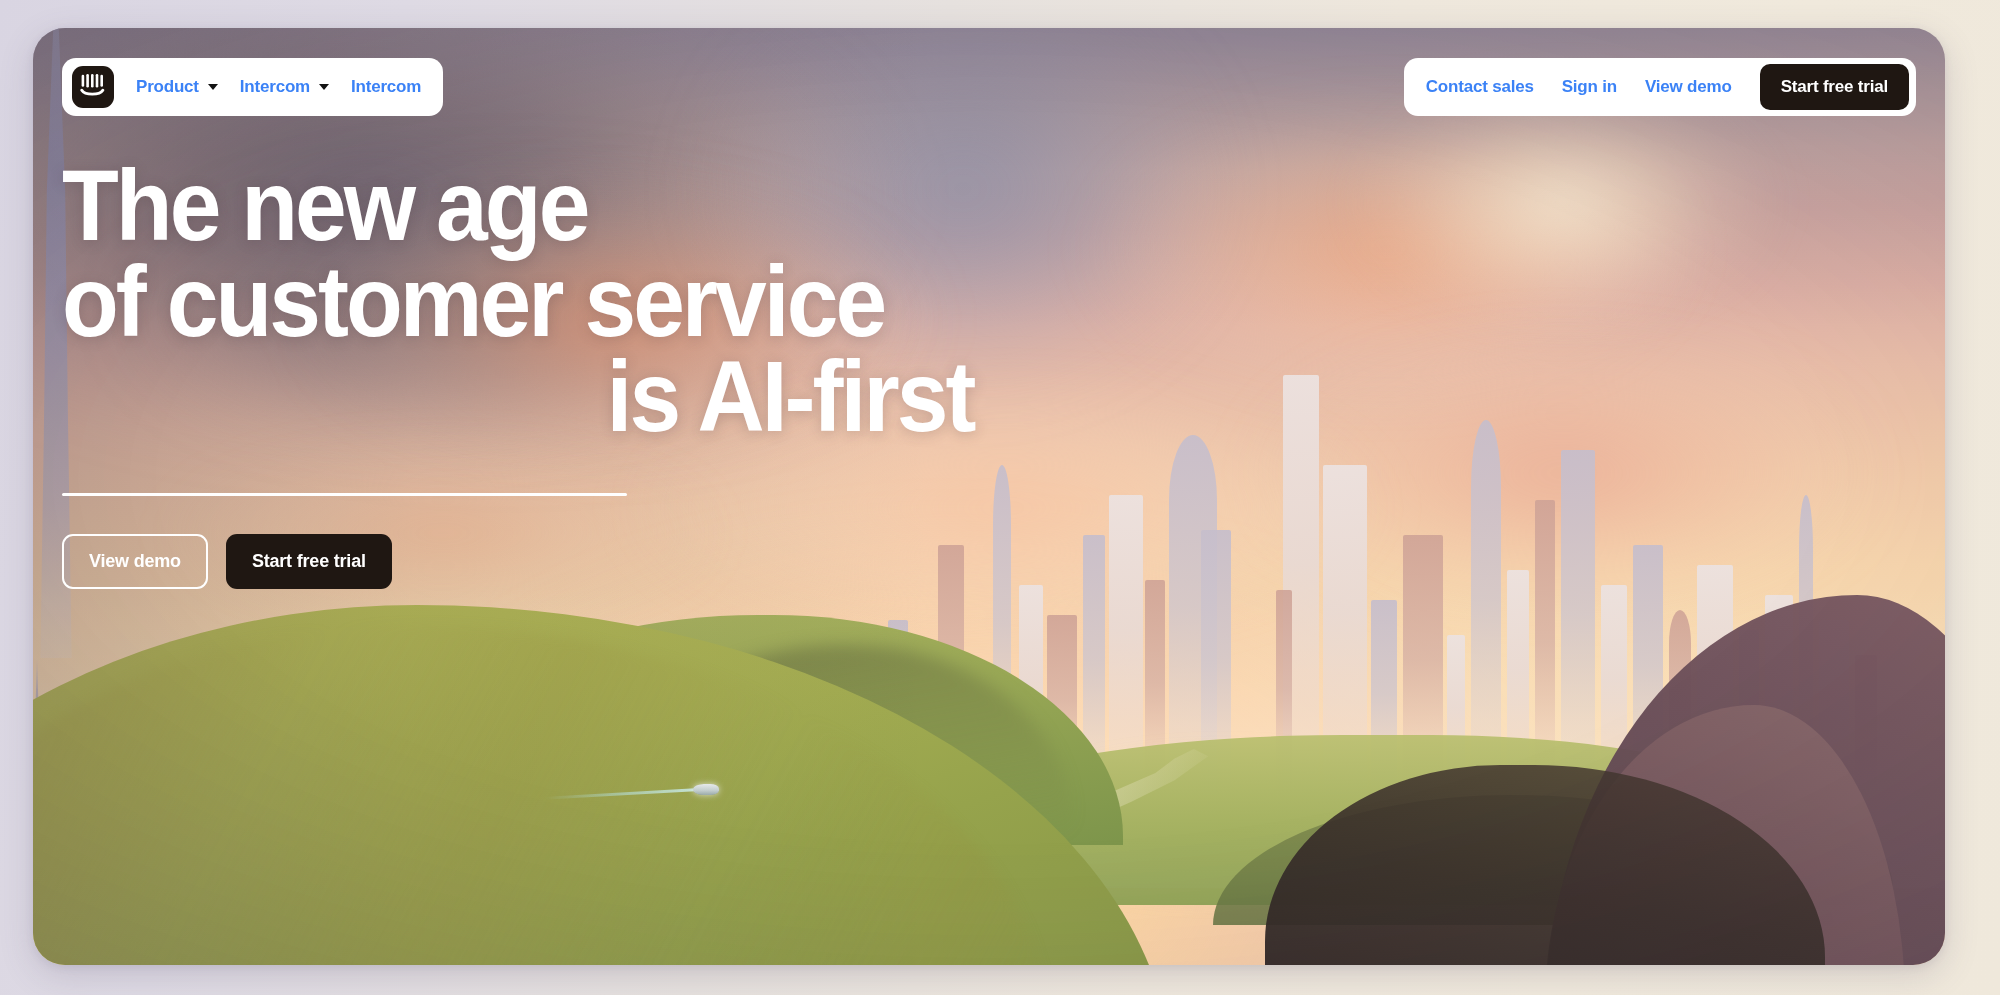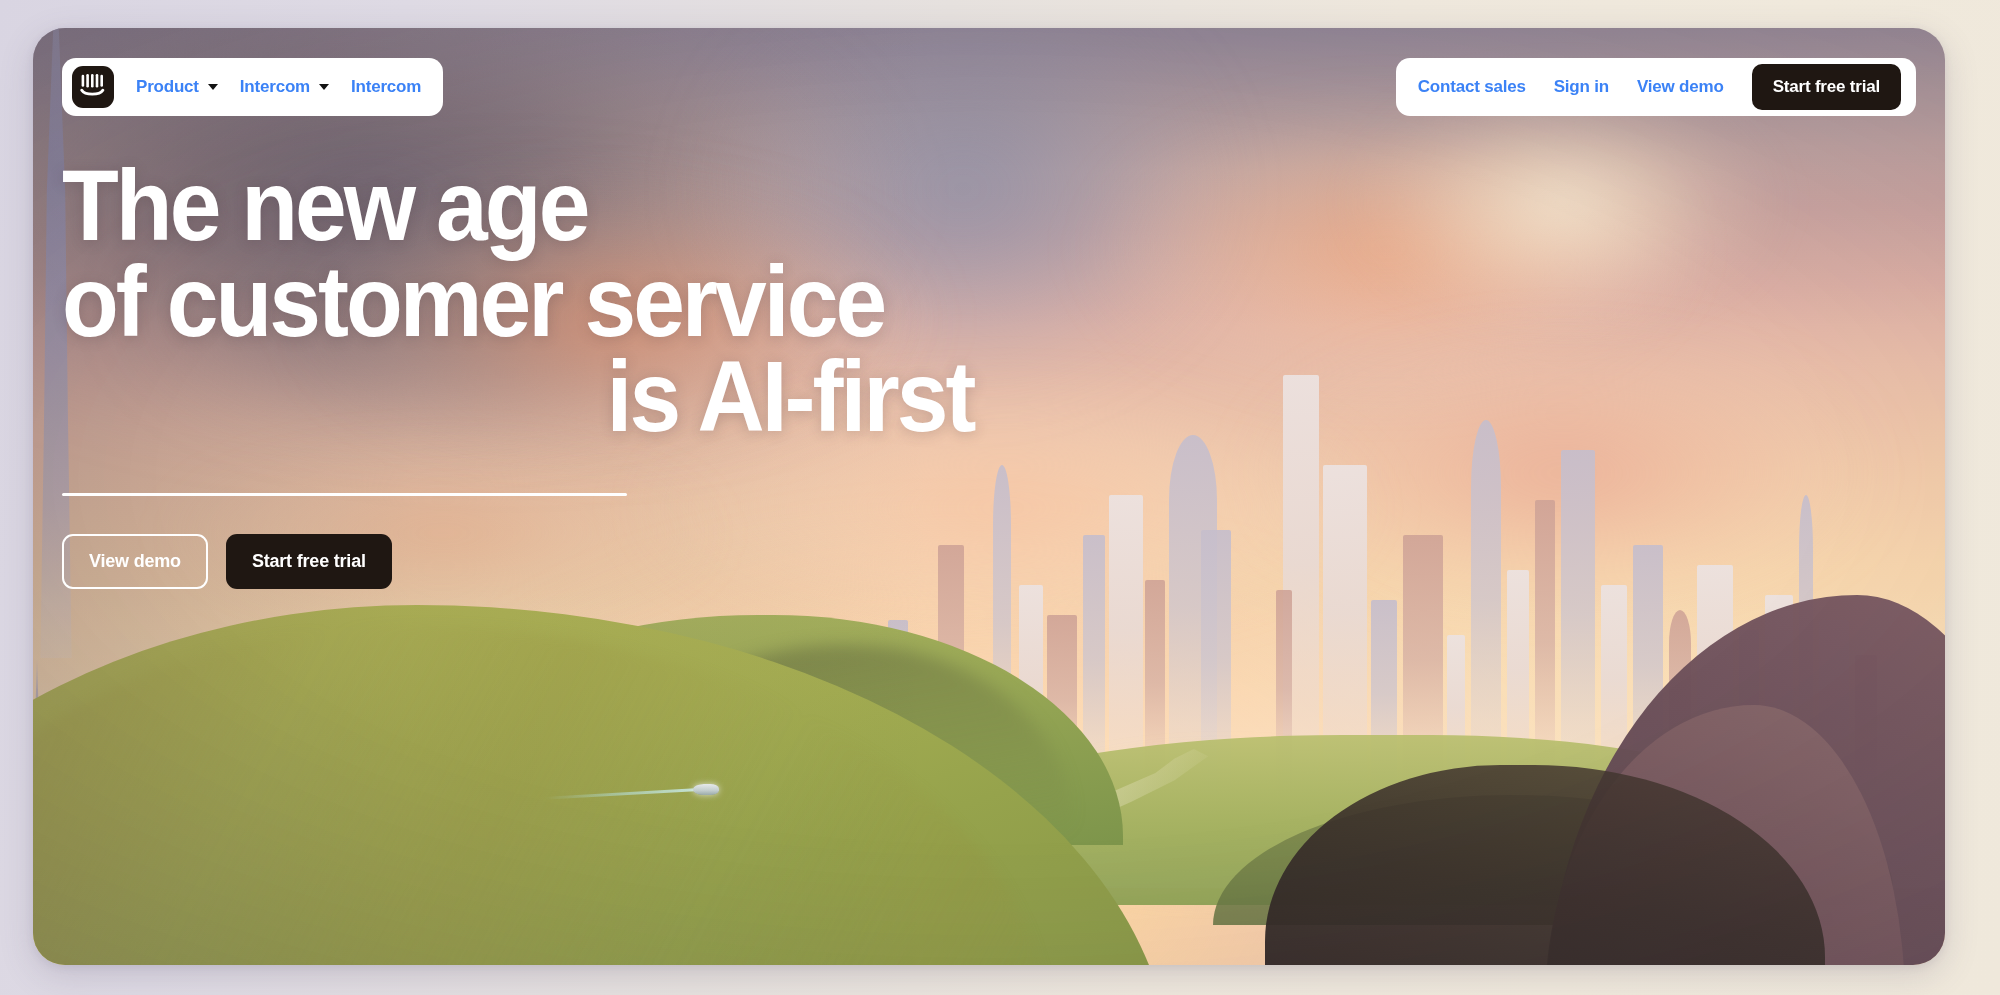--- a/index.html
+++ b/index.html
@@ -370,21 +370,21 @@
     display: inline-block;
   }
 
   .nav-right {
     position: absolute;
     right: 29px; top: 30px;
     height: 58px;
     display: flex; align-items: center;
     background: #ffffff;
     border-radius: 14px;
-    padding: 0 15px 0 22px;
+    padding: 0 7px 0 22px;
     gap: 28px;
     z-index: 20;
   }
   .nav-right .nav-link { gap: 0; }
   .btn-dark {
     background: #1f1712;
     color: #ffffff;
     font-size: 17px;
     font-weight: 700;
     letter-spacing: -0.2px;

